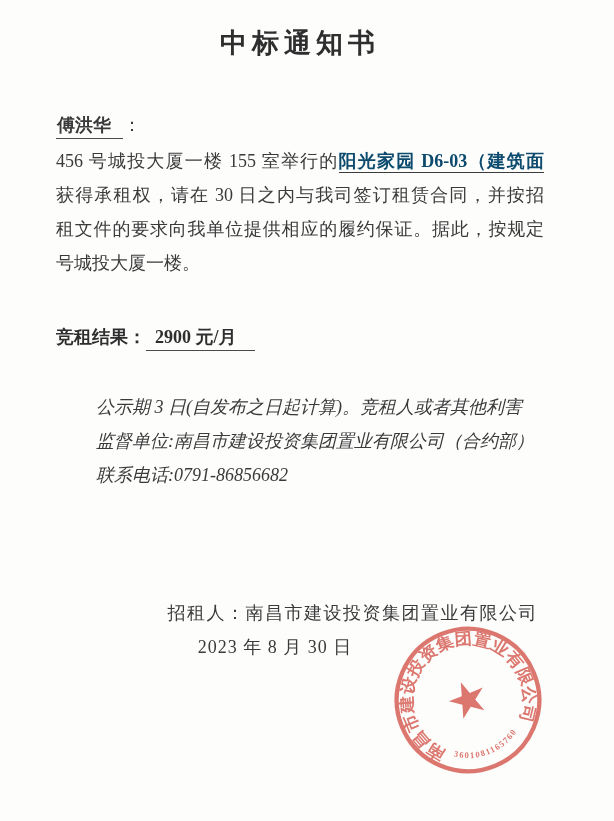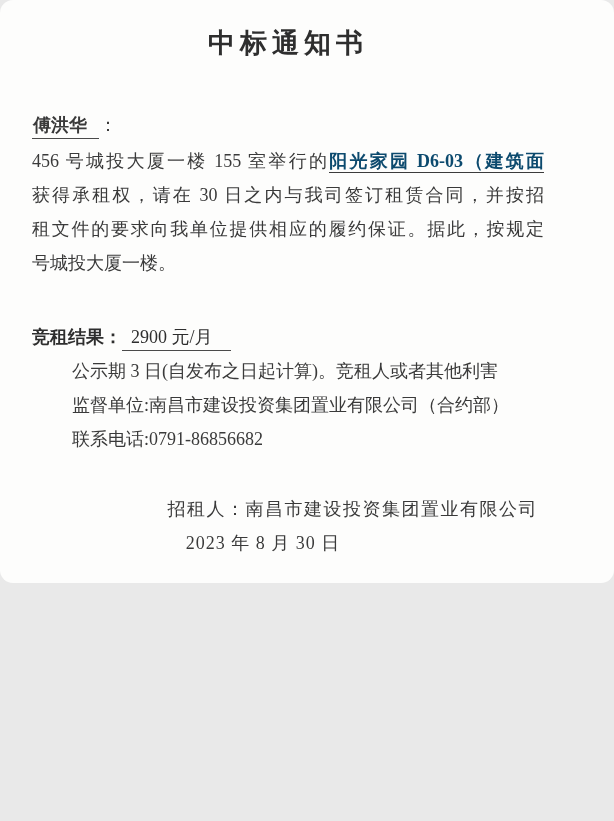--- a/index.html
+++ b/index.html
@@ -1,28 +1,27 @@
 <!DOCTYPE html>
 <html><head>
 <meta charset="utf-8">
 <style>
   html,body{margin:0;padding:0;background:#e9e9e9;}
   .page{
     position:relative;
-    width:614px;height:583px;
+    width:614px;height:821px;
     margin:0 auto;
     background:#fdfdfc;
     color:#3a3a3a;
     font-family:"Liberation Serif","DejaVu Serif",serif;
     overflow:hidden;
     box-sizing:border-box;
-    padding:26px 70px 0 32px;
+    padding:26px 70px 0 56px;
     font-size:18px;
     line-height:34px;
-    border-radius:13px;
   }
   .doc-title{
     text-align:center;
     font-size:27px;
     font-weight:700;
     letter-spacing:5px;
     line-height:34px;
     margin-bottom:48px;
     color:#2e2e2e;
   }
@@ -37,27 +36,27 @@
   .fill{text-align:justify;text-align-last:justify;text-justify:inter-character;}
   .em{
     font-weight:700;
     border-bottom:1.8px solid #3c3c3c;
     padding-bottom:1px;
     color:#0c4a6e;
   }
   .result-row{margin-top:40px;line-height:34px;}
   .result-label{font-weight:700;color:#2e2e2e;}
   .result-value{
-    font-weight:400;color:#2e2e2e;
+    font-weight:700;color:#2e2e2e;
     border-bottom:1.5px solid #4a4a4a;
     padding:0 18px 3px 9px;
   }
-  .notice{}
+  .notice{margin-top:36px;font-style:italic;}
   .indent{text-indent:40px;}
-  .sign-block{margin-top:36px;}
+  .sign-block{margin-top:104px;}
   .sign-party{
     text-align:right;
     padding-right:6px;
     letter-spacing:1.5px;
     line-height:34px;
   }
   .sign-date{
     text-align:center;
     padding-right:50px;
     letter-spacing:1px;

